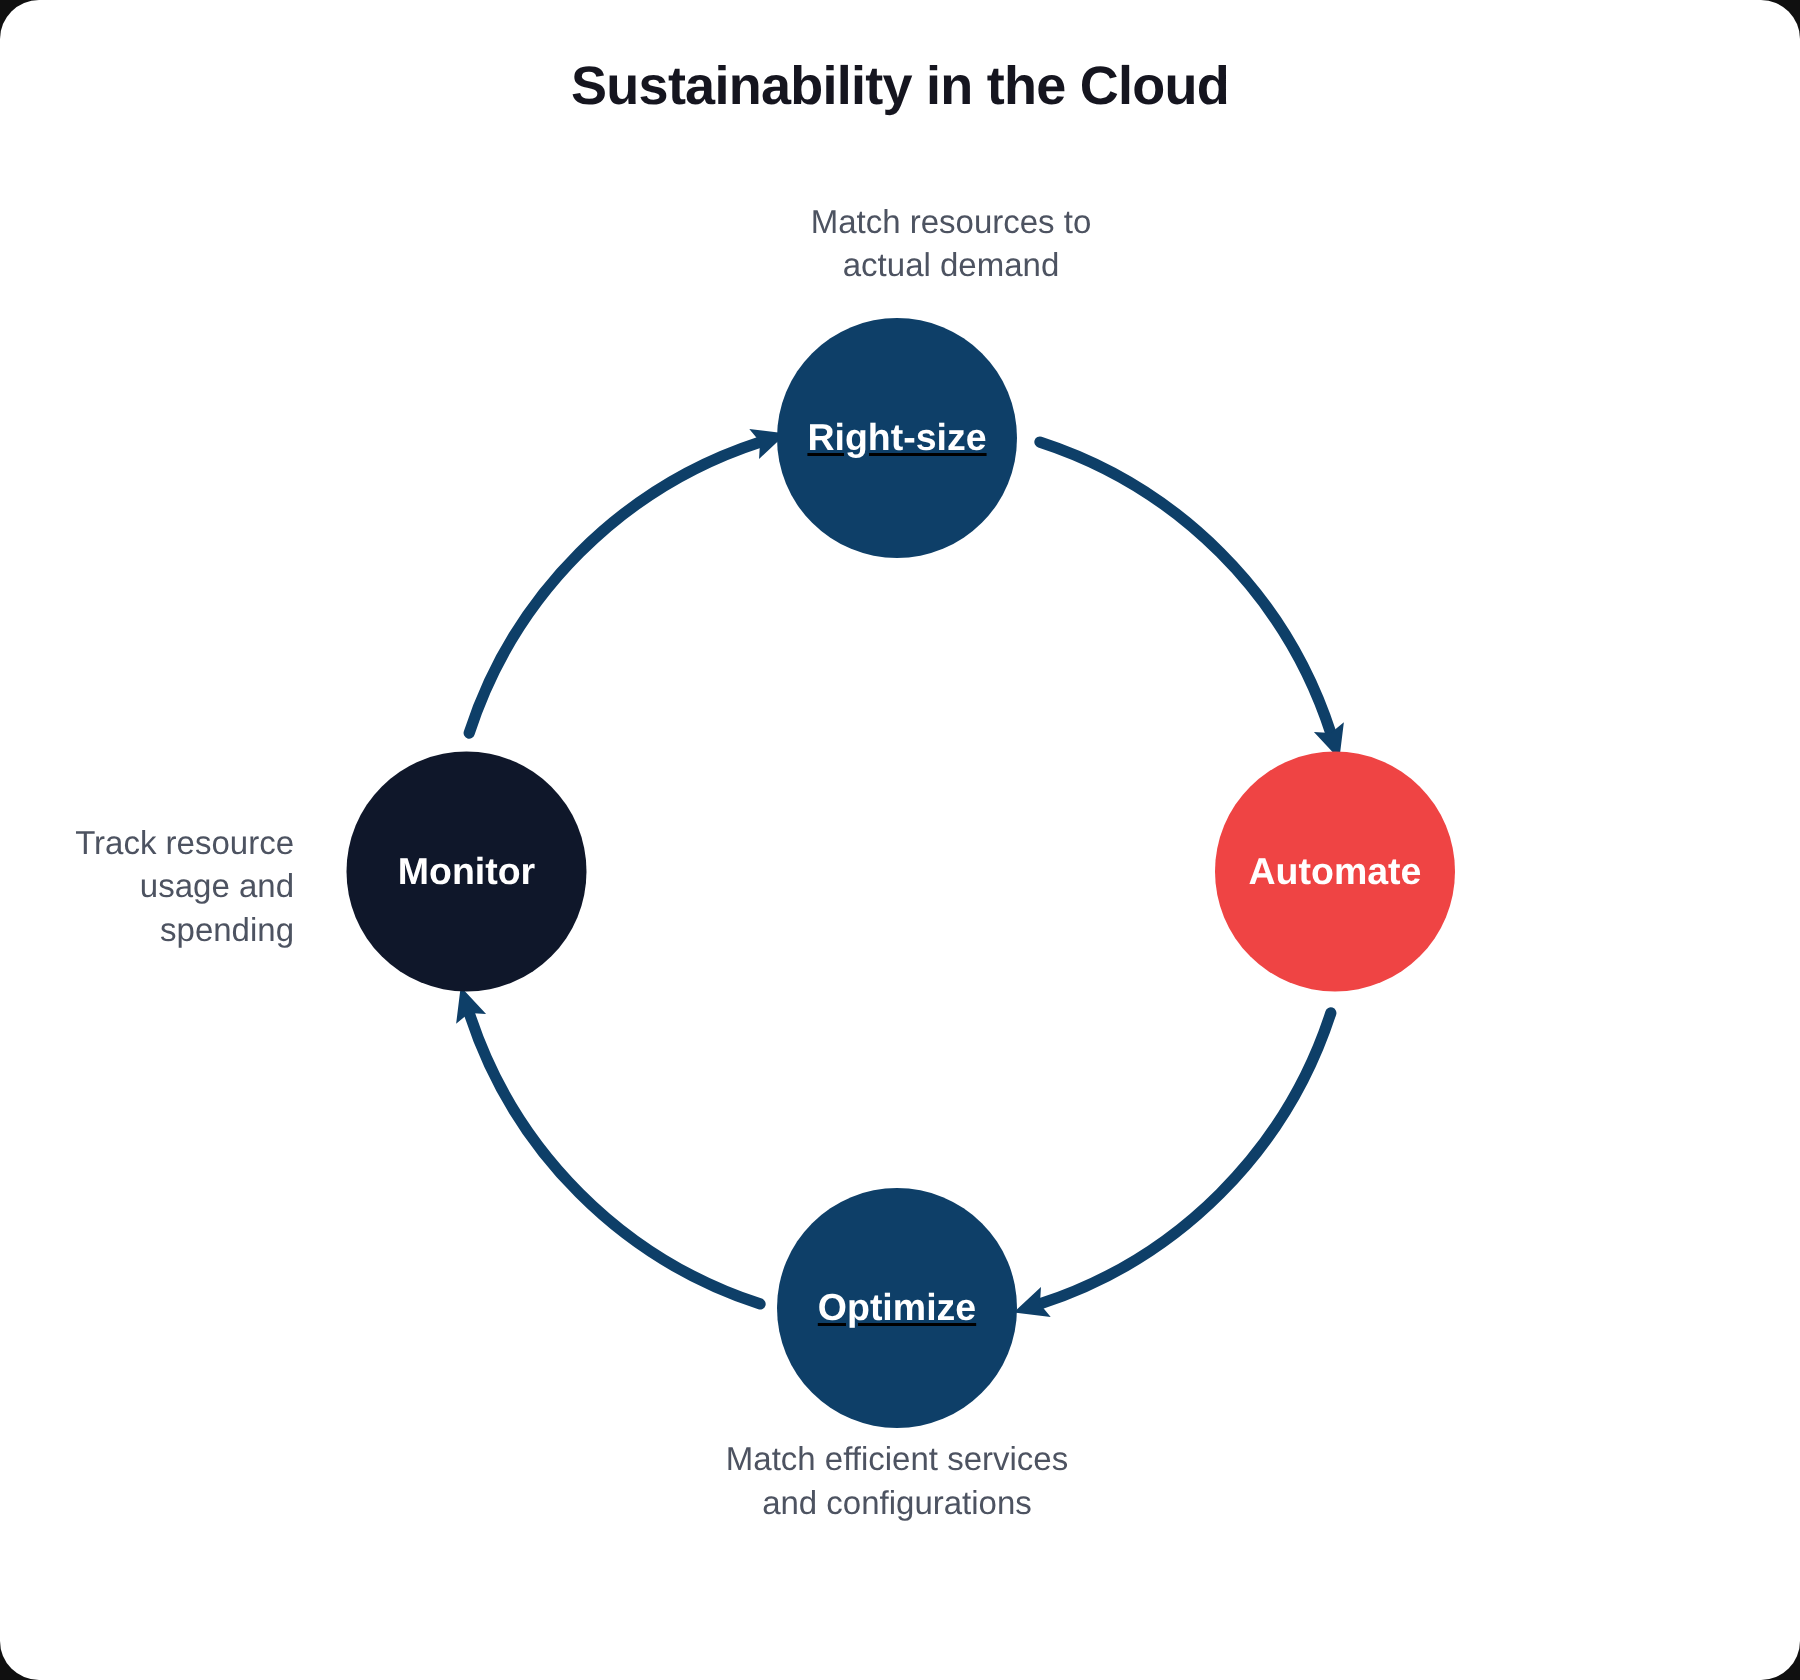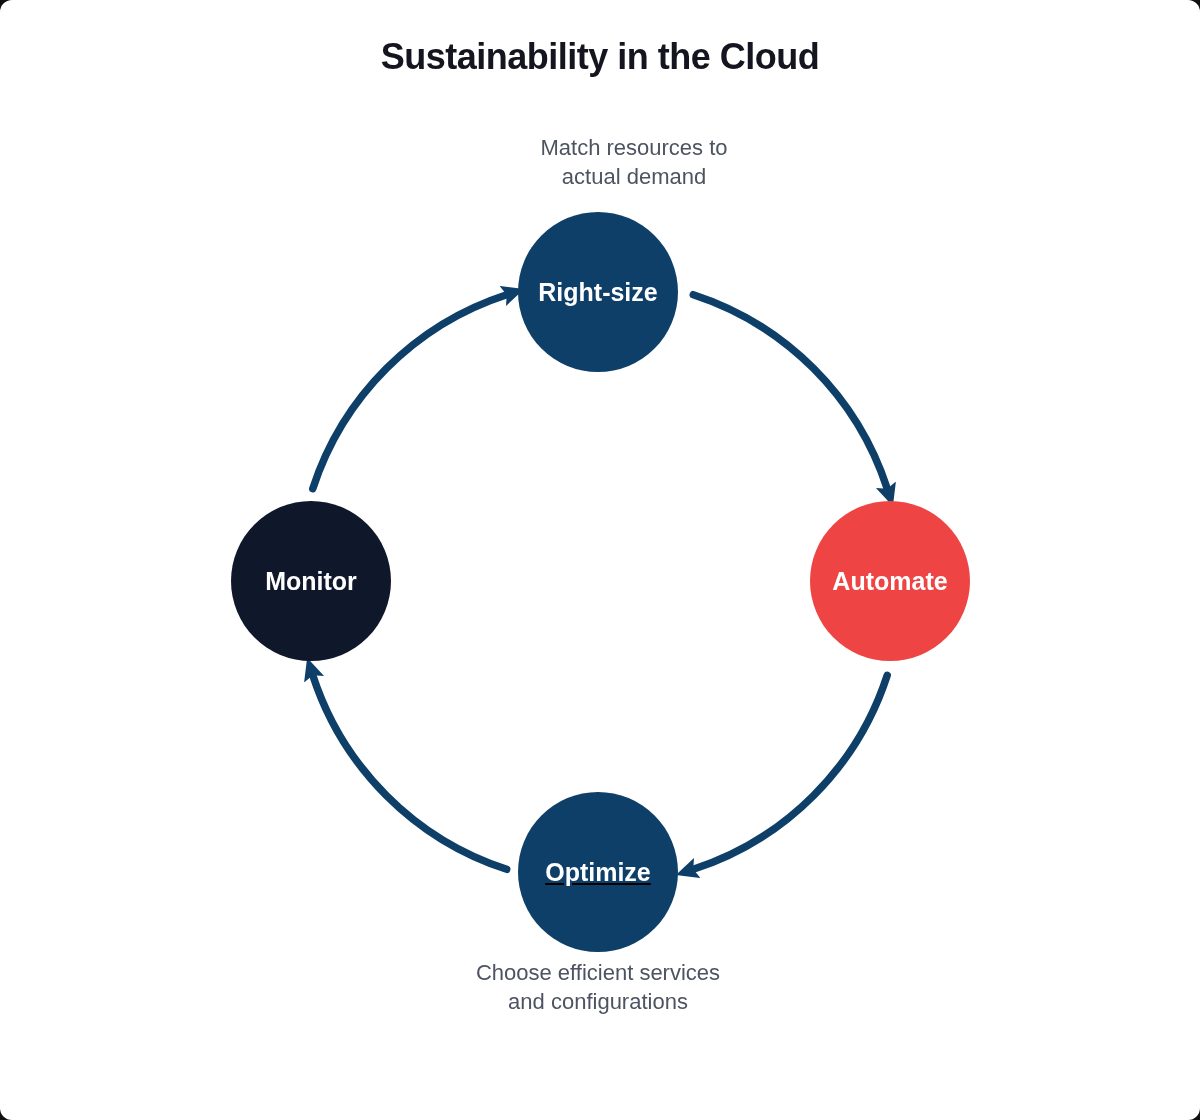--- a/index.html
+++ b/index.html
@@ -8,21 +8,21 @@
     background: #101010;
     width: 1200px;
     height: 1120px;
     font-family: "Liberation Sans", "DejaVu Sans", sans-serif;
   }
   .page {
     position: relative;
     width: 1200px;
     height: 1120px;
     background: #ffffff;
-    border-radius: 12px;
+    border-radius: 26px;
     overflow: hidden;
   }
   .page-title {
     position: absolute;
     top: 36px;
     left: 0;
     width: 100%;
     margin: 0;
     text-align: center;
     font-size: 36px;
@@ -116,38 +116,41 @@
       <marker id="arrowhead" markerWidth="3.2" markerHeight="2.9" refX="0.55" refY="1.4" orient="auto" markerUnits="strokeWidth">
         <path d="M0 0 L3 1.4 L0 2.8 L0.55 1.4 Z" style="fill: rgb(14, 63, 104);"></path>
       </marker>
     </defs>
     <path class="arc" d="M 312.8 488.7 A 302 302 0 0 1 506.7 294.7" marker-end="url(#arrowhead)" style="stroke: rgb(14, 63, 104);"></path>
     <path class="arc" d="M 693.3 294.7 A 302 302 0 0 1 887.2 488.7" marker-end="url(#arrowhead)" style="stroke: rgb(14, 63, 104);"></path>
     <path class="arc" d="M 887.2 675.3 A 302 302 0 0 1 693.3 869.3" marker-end="url(#arrowhead)" style="stroke: rgb(14, 63, 104);"></path>
     <path class="arc" d="M 506.7 869.3 A 302 302 0 0 1 312.8 675.3" marker-end="url(#arrowhead)" style="stroke: rgb(14, 63, 104);"></path>
   </svg>
 
-  <div class="node node--right-size" style="background: rgb(14, 63, 104);">
+  <div class="node node--right-size" style="background: rgb(14, 63, 104); text-decoration: underline;">
     <span class="node-label">Right-size</span>
   </div>
 
   <div class="node node--automate" style="background: #ef4444;">
     <span class="node-label">Automate</span>
   </div>
 
   <div class="node node--optimize" style="background: rgb(14, 63, 104); text-decoration: underline;">
     <span class="node-label">Optimize</span>
   </div>
 
   <div class="node node--monitor" style="background: #0f172a;">
     <span class="node-label">Monitor</span>
   </div>
 
   <div class="caption caption--top" style="color: rgb(77, 83, 97); margin-left: 36px;">Match resources to
 actual demand</div>
 
 
-  <div class="caption caption--bottom" style="color: rgb(77, 83, 97);">Choose efficient services
+  <div class="caption caption--bottom" style="color: rgb(77, 83, 97);">Match efficient services
 and configurations</div>
 
+  <div class="caption caption--left" style="color: rgb(77, 83, 97);">Track resource
+usage and
+spending</div>
 
 
 </div>
 
 </body></html>

